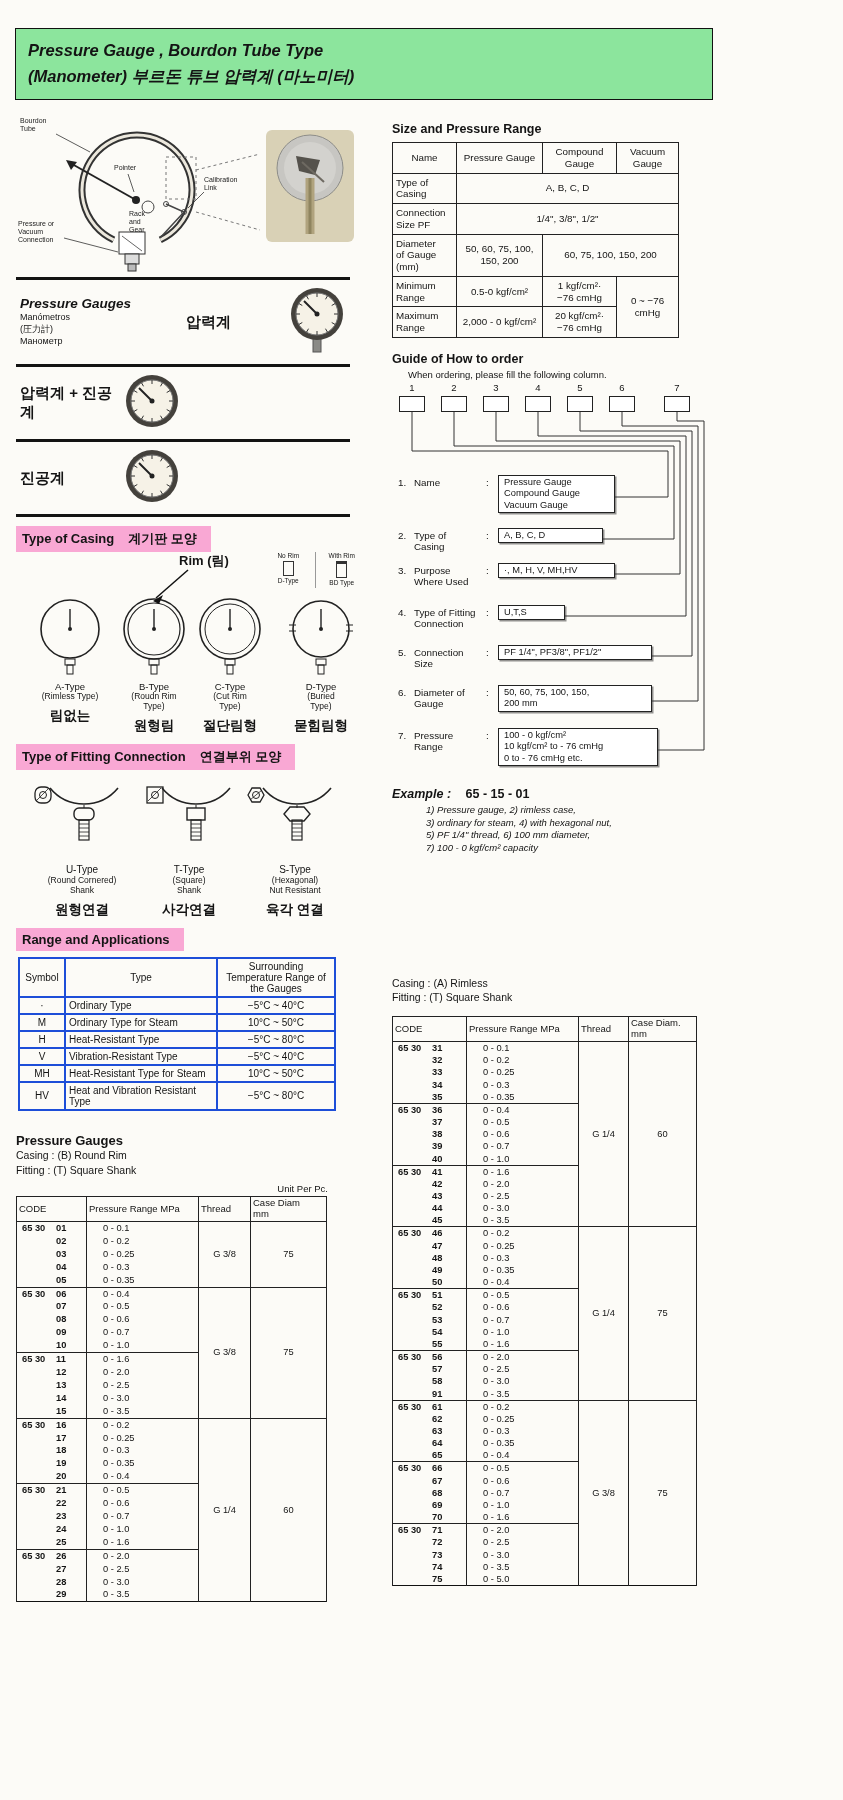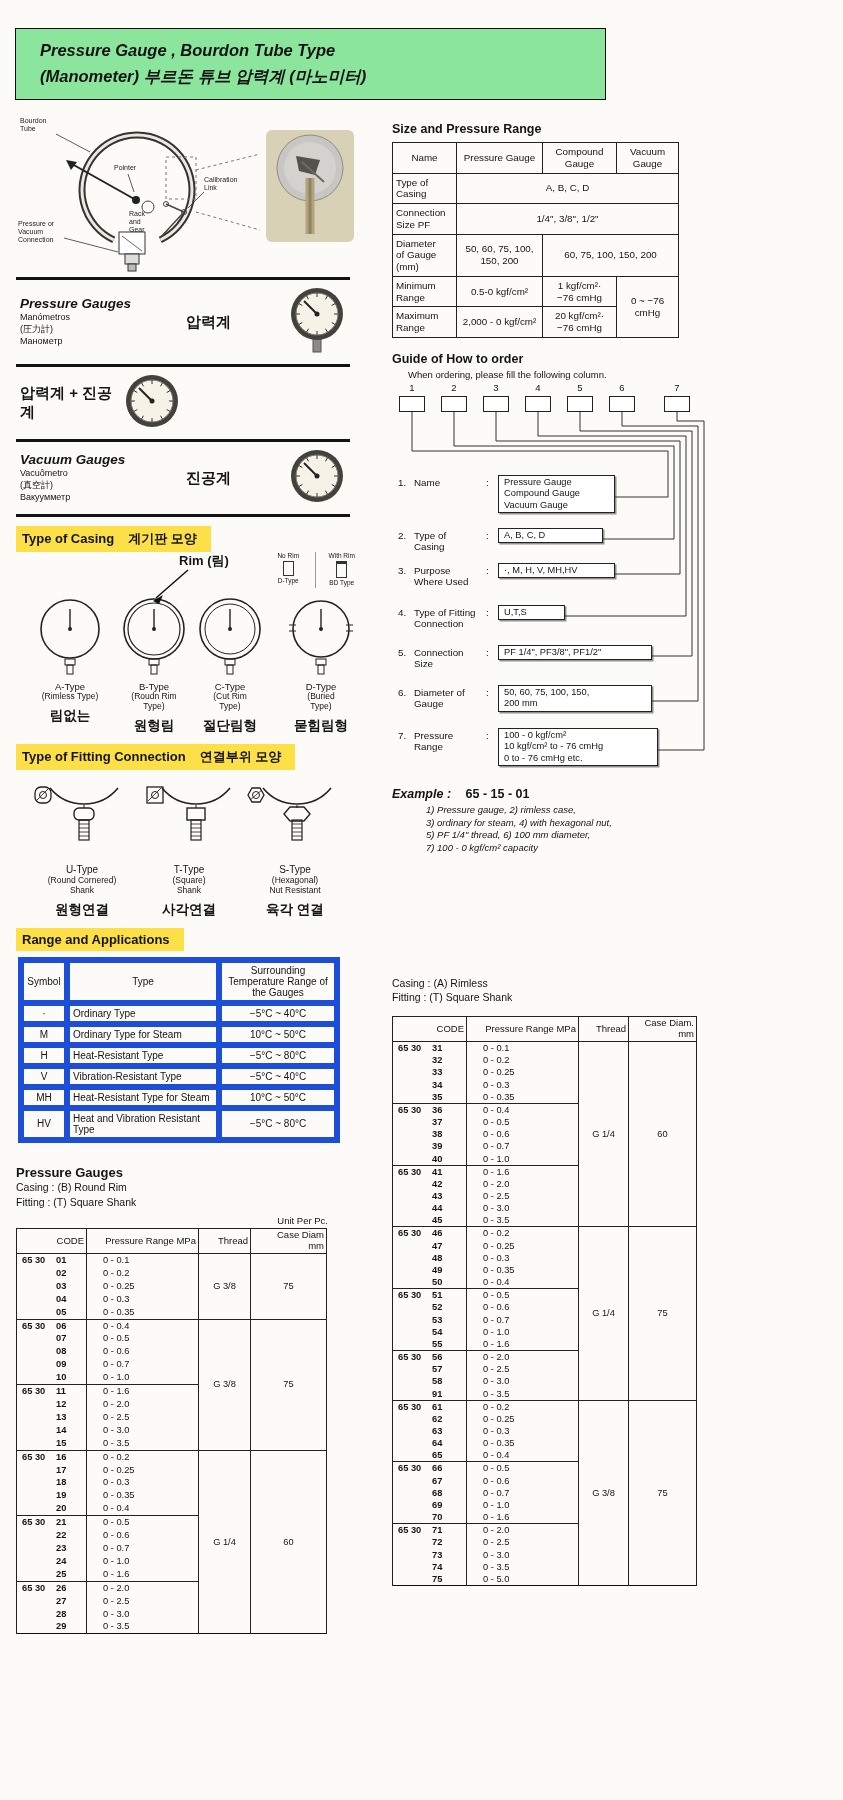--- a/index.html
+++ b/index.html
@@ -1,20 +1,20 @@
 <!DOCTYPE html>
 <html><head>
 <meta charset="utf-8">
 <style>
   body{margin:0;background:#e9e9e9;font-family:"Liberation Sans",sans-serif;}
   .page{position:relative;width:843px;height:1800px;background:#fcfbf7;color:#141414;overflow:hidden;}
   .pre{white-space:pre-line;}
 
   
-  .hdr{position:absolute;left:15px;top:28px;width:591px;height:72px;background:#8ce59d;border:1px solid #111;box-sizing:border-box;display:flex;padding:8px 24px;}
+  .hdr{position:absolute;left:15px;top:28px;width:698px;height:72px;background:#8ce59d;border:1px solid #111;box-sizing:border-box;display:flex;padding:8px 12px;}
   .hdr-left{width:402px;}
   .hdr-title{font-weight:bold;font-style:italic;font-size:16.5px;line-height:1.6;}
   .hdr-right{font-size:9px;line-height:1.7;padding-top:2px;}
 
   
   .col-left{position:absolute;left:16px;top:112px;width:362px;}
   .col-right{position:absolute;left:392px;top:122px;width:322px;}
 
   
   .diag-wrap{position:relative;height:165px;}
@@ -24,21 +24,21 @@
   
   .type-rows{width:334px;border-bottom:3px solid #131313;}
   .type-row{display:flex;align-items:center;border-top:3px solid #131313;padding:6px 4px;}
   .type-txt{width:168px;}
   .type-title{font-weight:bold;font-style:italic;font-size:13.5px;margin-bottom:1px;}
   .type-sub{font-size:9px;line-height:1.3;}
   .type-ko{font-weight:bold;font-size:15px;width:104px;}
   .type-icon{width:58px;}
 
   
-  .sec-hdr{display:table;background:#fde047;padding:4px 14px 4px 6px;font-weight:bold;font-size:13px;margin-top:9px;}
+  .sec-hdr{display:table;background:#f9a8d4;padding:4px 14px 4px 6px;font-weight:bold;font-size:13px;margin-top:9px;}
   .sec-hdr .ko{margin-left:14px;}
 
   
   .casing-wrap{position:relative;padding-top:44px;}
   .rim-label{position:absolute;left:163px;top:0;font-weight:bold;font-size:13px;}
   .rim-arrow{position:absolute;left:128px;top:14px;}
   .norim-block{position:absolute;left:246px;top:0;width:106px;display:flex;text-align:center;}
   .nr-col{flex:1;border-left:1px solid #999;}
   .nr-col:first-child{border-left:none;}
   .nr-t{font-size:6.5px;line-height:1.3;}
@@ -53,31 +53,31 @@
   
   .fitting-wrap{margin-top:12px;}
   .fitting-grid{display:grid;grid-template-columns:120px 94px 118px;margin-left:6px;}
   .fitting-cell{text-align:center;}
   .fit-name{font-size:10px;margin-top:2px;}
   .fit-desc{font-size:8.5px;line-height:1.2;}
   .fit-ko{font-weight:bold;font-size:13.5px;margin-top:6px;}
 
   
   .ra-table{border-collapse:collapse;margin-top:6px;margin-left:2px;}
-  .ra-table th,.ra-table td{border:6px solid #1d4ed8;font-size:10px;font-weight:normal;padding:2px 3px;}
+  .ra-table th,.ra-table td{border:2px solid #1d4ed8;font-size:10px;font-weight:normal;padding:2px 3px;}
   .ra-table th{text-align:center;}
   .ra-sym{text-align:center;}
   .ra-temp{text-align:center;}
 
   
   .pg-heading{font-weight:bold;font-size:13px;margin-top:22px;}
   .pg-line{font-size:10.5px;line-height:1.3;margin-top:1px;}
   .pg-unit{font-size:9.5px;text-align:right;width:312px;margin-top:6px;}
   .ct{border-collapse:collapse;border:1.5px solid #111;margin-top:2px;}
-  .ct th{border:1px solid #222;font-size:9.5px;font-weight:normal;padding:1px 2px;text-align:right;line-height:1.15;}
+  .ct th{border:1px solid #222;font-size:9.5px;font-weight:normal;padding:1px 2px;text-align:left;line-height:1.15;}
   .ct td{border-left:1px solid #222;border-right:1px solid #222;font-size:9.3px;padding:0 2px;}
   .ct tr.grp td{border-top:1px solid #222;}
   .ct-l td{line-height:12.9px;}
   .ct-r td{line-height:12.15px;}
   .cd{font-weight:bold;font-size:9.8px;padding-left:5px !important;}
   .pfx{display:inline-block;width:34px;}
   .rg{padding-left:16px !important;}
   .th-cell,.dm-cell{text-align:center;font-size:9.8px;}
 
   
@@ -213,26 +213,20 @@
               <line x1="13.3" y1="19.5" x2="9.8" y2="17.5" stroke="#333" stroke-width="1"></line>
               <line x1="19.5" y1="13.3" x2="17.5" y2="9.8" stroke="#333" stroke-width="1"></line>
               <line x1="28.0" y1="11.0" x2="28.0" y2="7.0" stroke="#333" stroke-width="1"></line>
               <line x1="36.5" y1="13.3" x2="38.5" y2="9.8" stroke="#333" stroke-width="1"></line>
               <line x1="42.7" y1="19.5" x2="46.2" y2="17.5" stroke="#333" stroke-width="1"></line>
     <line x1="28" y1="28" x2="15" y2="15" stroke="#222" stroke-width="2"></line>
     <circle cx="28" cy="28" r="2.5" fill="#222"></circle>
   </svg></div>
       </div>
       <div class="type-row">
-        <div class="type-txt">
-          <div class="type-title">Vacuum Gauges</div>
-          <div class="type-sub">Vacuômetro</div>
-          <div class="type-sub">(真空計)</div>
-          <div class="type-sub">Вакуумметр</div>
-        </div>
         <div class="type-ko">진공계</div>
         <div class="type-icon"><svg width="56" height="56" viewBox="0 0 56 56">
 
     <circle cx="28" cy="28" r="26" fill="#44413c"></circle>
     <circle cx="28" cy="28" r="21" fill="#f6f2e7" stroke="#777"></circle>
     <line x1="45.0" y1="28.0" x2="49.0" y2="28.0" stroke="#333" stroke-width="1"></line>
               <line x1="42.7" y1="36.5" x2="46.2" y2="38.5" stroke="#333" stroke-width="1"></line>
               <line x1="36.5" y1="42.7" x2="38.5" y2="46.2" stroke="#333" stroke-width="1"></line>
               <line x1="28.0" y1="45.0" x2="28.0" y2="49.0" stroke="#333" stroke-width="1"></line>
               <line x1="19.5" y1="42.7" x2="17.5" y2="46.2" stroke="#333" stroke-width="1"></line>

